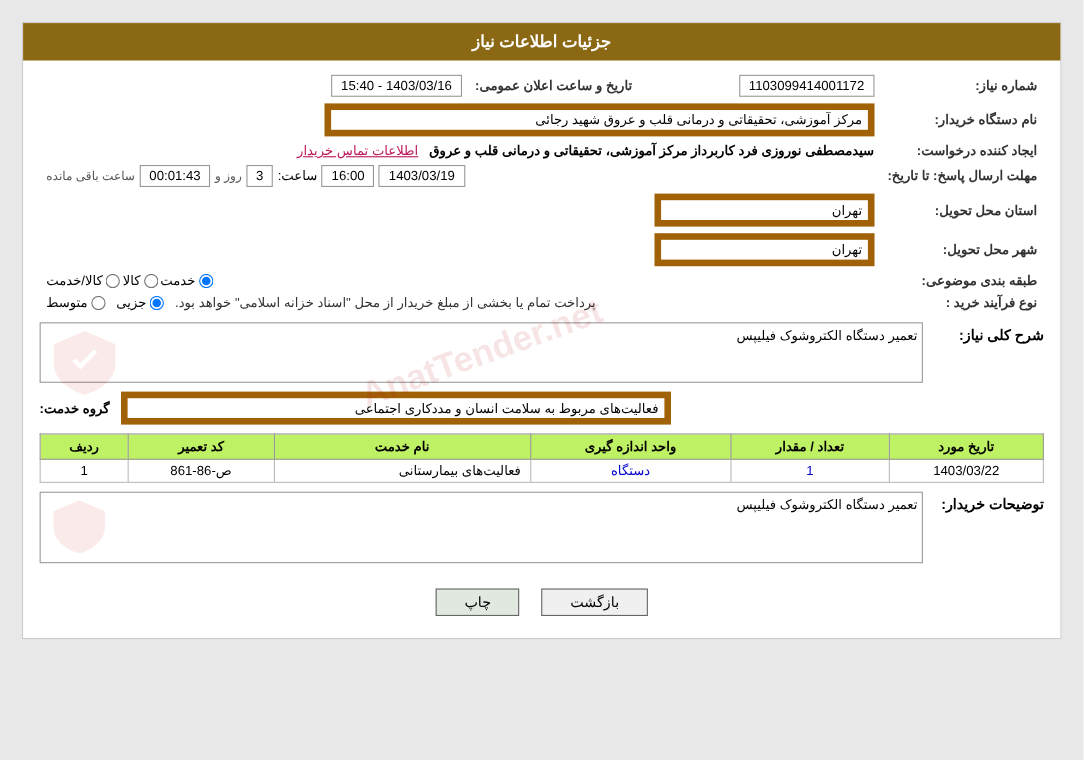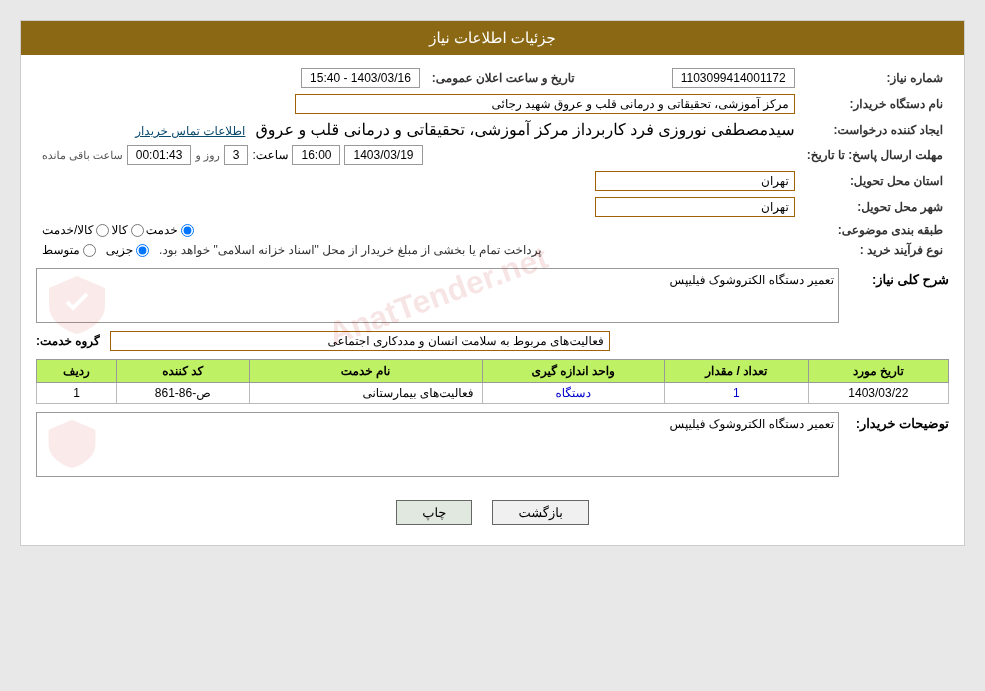--- a/index.html
+++ b/index.html
@@ -18,21 +18,21 @@
       width: 945px;
       background: #fff;
       border: 1px solid #ccc;
     }
     .header-bar {
       background: #8B6914;
       color: #fff;
       text-align: center;
       padding: 8px 12px;
       font-size: 15px;
-      font-weight: normal;
+      font-weight: bold;
     }
     .content {
       padding: 10px 15px;
     }
     .info-table {
       width: 100%;
       border-collapse: collapse;
       margin-bottom: 6px;
     }
     .info-table td {
@@ -45,42 +45,42 @@
       font-weight: bold;
       white-space: nowrap;
       text-align: right;
       width: 130px;
     }
     .value-cell {
       text-align: right;
       margin-top: 40px;
     }
     .input-box {
-      border: 1px solid #a16207;
+      border: 6px solid #a16207;
       background: #fff;
       padding: 2px 5px;
       font-size: 12px;
       font-family: Tahoma, Arial, sans-serif;
       direction: rtl;
     }
     .req-number-box {
       border: 1px solid #999;
       padding: 2px 8px;
       font-size: 12px;
       text-align: center;
       display: inline-block;
     }
     .date-box {
       border: 1px solid #999;
       padding: 2px 8px;
       font-size: 12px;
       display: inline-block;
     }
     .link-blue {
-      color: #0c4a6e;
+      color: #be185d;
       text-decoration: underline;
       cursor: pointer;
       text-align: right;
     }
     .row-inline {
       display: flex;
       align-items: center;
       gap: 6px;
       flex-direction: row-reverse;
       justify-content: flex-start;
@@ -196,21 +196,21 @@
       <tr>
         <td class="label-cell">نام دستگاه خریدار:</td>
         <td colspan="3" class="value-cell">
           <span class="input-box" style="width:500px;display:inline-block;">مرکز آموزشی، تحقیقاتی و درمانی قلب و عروق شهید رجائی</span>
         </td>
       </tr>
 
       <tr>
         <td class="label-cell">ایجاد کننده درخواست:</td>
         <td colspan="3" class="value-cell">
-          <span style="font-size:16px;">سیدمصطفی نوروزی فرد کاربرداز مرکز آموزشی، تحقیقاتی و درمانی قلب و عروق</span>
+          <span style="font-size:12px;font-weight:bold;">سیدمصطفی نوروزی فرد کاربرداز مرکز آموزشی، تحقیقاتی و درمانی قلب و عروق</span>
           &nbsp;
           <span class="link-blue">اطلاعات تماس خریدار</span>
         </td>
       </tr>
 
       <tr>
         <td class="label-cell">مهلت ارسال پاسخ: تا تاریخ:</td>
         <td colspan="3" class="value-cell">
           <div class="row-inline" style="flex-wrap:wrap; gap:4px;">
             <span style="font-size:11px; color:#555;">ساعت باقی مانده</span>
@@ -303,21 +303,21 @@
       <span class="input-box" style="width:500px; display:inline-block;">فعالیت‌های مربوط به سلامت انسان و مددکاری اجتماعی</span>
     </div>
 
     <table class="service-table">
       <thead>
         <tr>
           <th>تاریخ مورد</th>
           <th>تعداد / مقدار</th>
           <th>واحد اندازه گیری</th>
           <th>نام خدمت</th>
-          <th>کد کننده</th>
+          <th>کد تعمیر</th>
           <th>ردیف</th>
         </tr>
       </thead>
       <tbody id="services-tbody">
       <tr>
         <td>1403/03/22</td>
         <td class="blue-number">1</td>
         <td style="color:#0000cc;">دستگاه</td>
         <td class="text-right">فعالیت‌های بیمارستانی</td>
         <td>ص-86-861</td>

